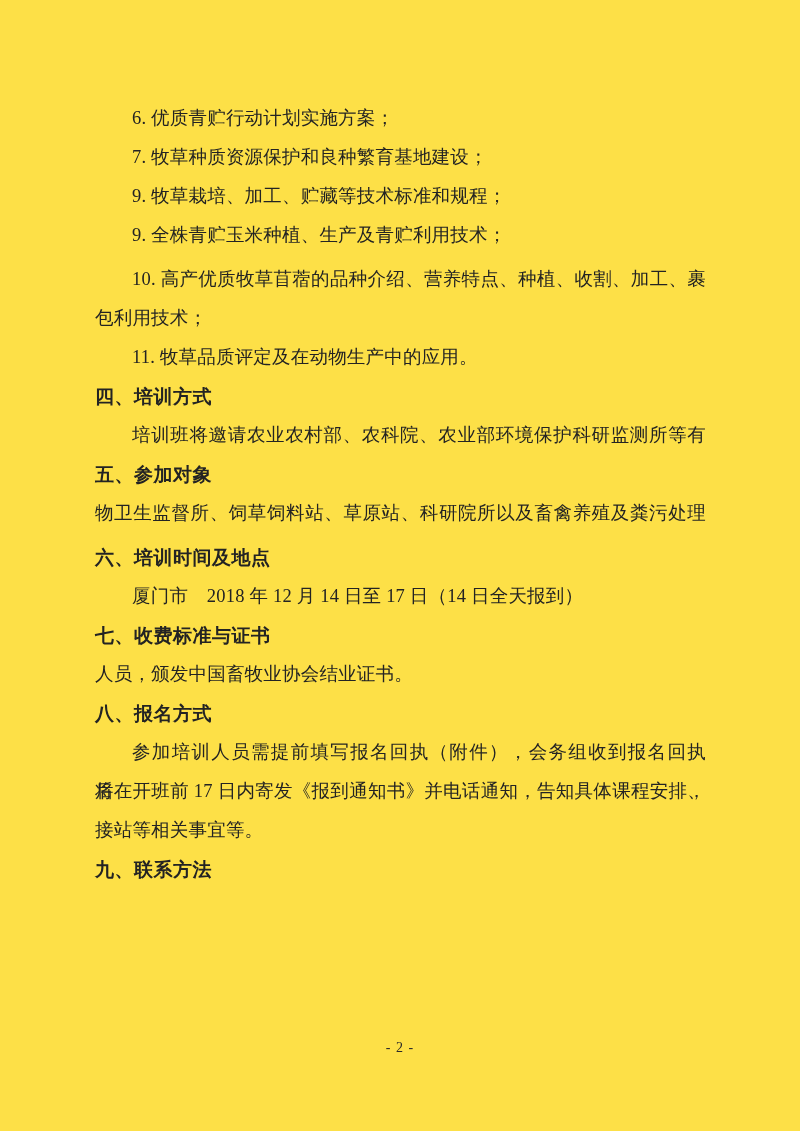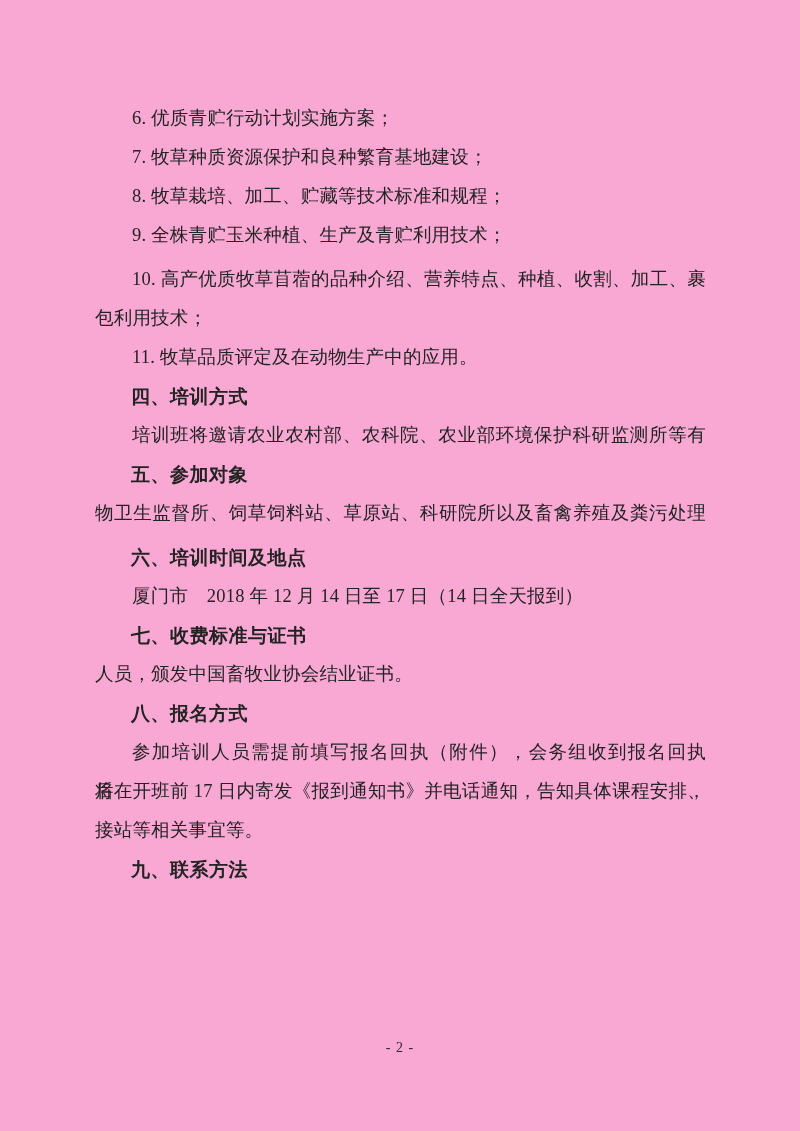--- a/index.html
+++ b/index.html
@@ -11,21 +11,21 @@
     height: 1131px;
     background: #fcfcfc;
     position: relative;
     overflow: hidden;
     font-family: "Liberation Serif", serif;
     color: #232323;
   }
   .page {
     position: absolute;
     inset: 0;
-    background: #f9a8d4;
+    background: #fde047;
   }
   .content {
     position: absolute;
     left: 95px;
     top: 99px;
     width: 611px;
   }
   .line {
     font-size: 18.5px;
     line-height: 39px;
@@ -42,21 +42,20 @@
     white-space: normal;
     text-align: justify;
     text-align-last: justify;
     text-justify: inter-character;
   }
   .heading {
     font-family: "Liberation Sans", sans-serif;
     font-weight: bold;
     font-size: 19px;
     letter-spacing: 0.5px;
-    margin-left: 36px;
   }
   .mt5 { margin-top: 5px; }
   .footer {
     position: absolute;
     left: 0;
     top: 1038px;
     width: 100%;
     text-align: center;
     font-size: 14px;
     line-height: 20px;
@@ -65,21 +64,21 @@
   }
 </style>
 </head>
 <body>
 
 <div class="page">
   <div class="content">
 
     <div class="line ind">6. 优质青贮行动计划实施方案；</div>
     <div class="line ind">7. 牧草种质资源保护和良种繁育基地建设；</div>
-    <div class="line ind">8. 牧草栽培、加工、贮藏等技术标准和规程；</div>
+    <div class="line ind">9. 牧草栽培、加工、贮藏等技术标准和规程；</div>
     <div class="line ind">9. 全株青贮玉米种植、生产及青贮利用技术；</div>
     <div class="line ind just mt5">10. 高产优质牧草苜蓿的品种介绍、营养特点、种植、收割、加工、裹</div>
     <div class="line">包利用技术；</div>
     <div class="line ind">11. 牧草品质评定及在动物生产中的应用。</div>
 
     <div class="line heading">四、培训方式</div>
     <div class="line ind just">培训班将邀请农业农村部、农科院、农业部环境保护科研监测所等有</div>
 
     <div class="line heading">五、参加对象</div>
     <div class="line just">物卫生监督所、饲草饲料站、草原站、科研院所以及畜禽养殖及粪污处理</div>

